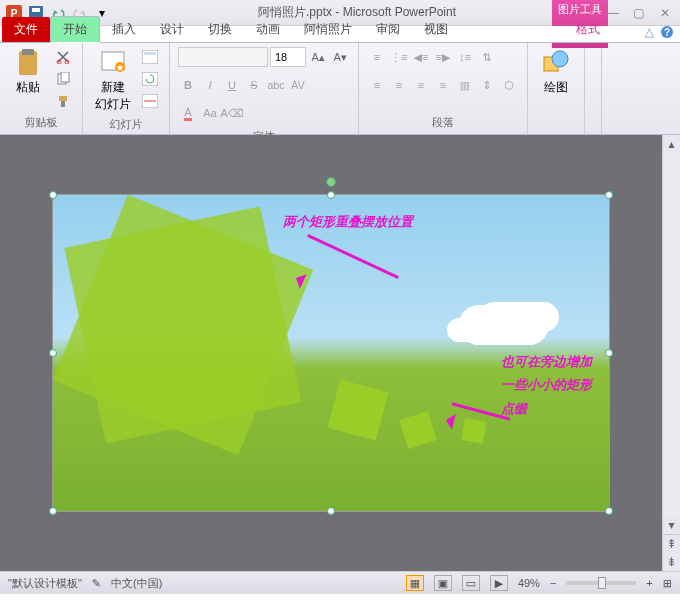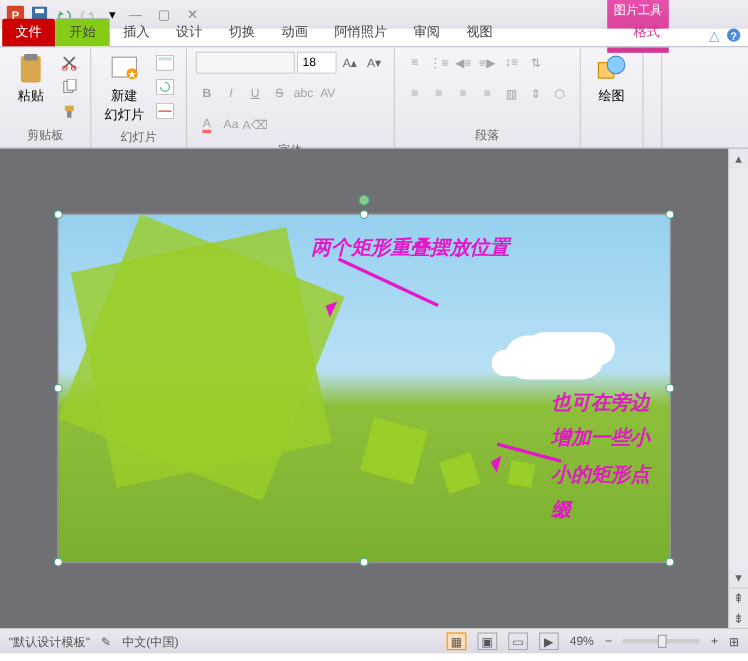--- a/index.html
+++ b/index.html
@@ -7,21 +7,21 @@
 .title-bar { height: 26px; background: linear-gradient(#f0eef3, #e6e3eb); display: flex; align-items: center; padding: 0 4px; border-bottom: 1px solid #ccc; }
 .title-main { flex: 1; text-align: center; color: #555; }
 .qat { display: flex; gap: 2px; align-items: center; }
 .qat-btn { width: 20px; height: 20px; display: flex; align-items: center; justify-content: center; cursor: pointer; }
 .win-btns { display: flex; gap: 4px; }
 .win-btn { width: 22px; height: 18px; display: flex; align-items: center; justify-content: center; cursor: pointer; color: #888; }
 .contextual { position: absolute; right: 72px; top: 0; width: 56px; height: 48px; background: linear-gradient(#e84faa, #d03890); color: #fff; text-align: center; font-size: 11px; padding-top: 2px; }
 .tabs { height: 17px; background: #fff; display: flex; align-items: flex-end; border-bottom: 1px solid #b8b8cc; padding-left: 2px; position: relative; }
 .tab { padding: 4px 12px; color: #444; cursor: pointer; }
 .tab-file { background: #c00; color: #fff; border-radius: 2px 2px 0 0; }
-.tab-active { border: 1px solid #b8b8cc; border-bottom: 1px solid #fff; background: #84cc16; margin-bottom: -1px; border-radius: 3px 3px 0 0; }
+.tab-active { border: 1px solid #b8b8cc; border-bottom: 1px solid #fff; background: #86efac; margin-bottom: -1px; border-radius: 3px 3px 0 0; }
 .tab-ctx { color: #d03890; position: absolute; right: 68px; }
 .help-btns { position: absolute; right: 6px; display: flex; gap: 6px; }
 .help-btn { color: #71a0d6; cursor: pointer; }
 .ribbon { height: 92px; background: linear-gradient(#f5f4f8, #e8e6ee); border-bottom: 1px solid #b8b8cc; display: flex; }
 .group { border-right: 1px solid #ccc; padding: 4px 8px; display: flex; flex-direction: column; height: 100%; }
 .group-body { flex: 1; display: flex; align-items: flex-start; gap: 4px; }
 .group-label { text-align: center; color: #666; font-size: 11px; padding-top: 2px; }
 .big-btn { display: flex; flex-direction: column; align-items: center; justify-content: center; padding: 2px 4px; cursor: pointer; min-width: 40px; }
 .big-icon { width: 28px; height: 28px; margin-bottom: 2px; }
 .small-btns { display: flex; flex-direction: column; gap: 2px; }
@@ -35,21 +35,21 @@
 .canvas-area { flex: 1; display: flex; align-items: center; justify-content: center; position: relative; }
 .slide-img { position: relative; width: 558px; height: 318px; background: linear-gradient(#96d0ef 0%, #b8e0f5 45%, #8dbf3a 55%, #7ab030 100%); border: 1px solid #999; }
 .handle { position: absolute; width: 8px; height: 8px; background: #fff; border: 1px solid #4a8; border-radius: 50%; }
 .rotate-h { position: absolute; width: 10px; height: 10px; background: #8c8; border: 1px solid #4a8; border-radius: 50%; left: 50%; top: -18px; margin-left: -5px; }
 .sq-big { position: absolute; background: rgba(155,205,40,0.82); }
 .sq1 { width: 200px; height: 200px; left: 30px; top: 30px; transform: rotate(-12deg); }
 .sq2 { width: 200px; height: 200px; left: 30px; top: 30px; transform: rotate(22deg); }
 .sq-s1 { width: 50px; height: 50px; left: 280px; top: 190px; transform: rotate(15deg); background: #9bcd28; position: absolute; }
 .sq-s2 { width: 30px; height: 30px; left: 350px; top: 220px; transform: rotate(-18deg); background: #9bcd28; position: absolute; }
 .sq-s3 { width: 22px; height: 22px; left: 410px; top: 225px; transform: rotate(10deg); background: #9bcd28; position: absolute; }
-.annot { position: absolute; color: #e418c8; font-weight: bold; font-size: 18px; font-style: italic; }
+.annot { position: absolute; color: #e418c8; font-weight: bold; font-size: 13px; font-style: italic; }
 .arrow-line { position: absolute; width: 100px; height: 3px; background: #e418c8; }
 .arrow-head { position: absolute; width: 0; height: 0; border: 8px solid transparent; }
 .vscroll { width: 18px; background: #e8e6ee; border-left: 1px solid #ccc; display: flex; flex-direction: column; }
 .vscroll-btn { height: 18px; display: flex; align-items: center; justify-content: center; color: #666; cursor: pointer; }
 .vscroll-track { flex: 1; background: #ece9f0; }
 .vscroll-sep { height: 1px; background: #ccc; }
 .status { height: 23px; background: linear-gradient(#ebe9f0, #dcd9e3); display: flex; align-items: center; padding: 0 8px; gap: 10px; color: #555; font-size: 11px; border-top: 1px solid #ccc; }
 .status-spacer { flex: 1; }
 .view-btn { width: 18px; height: 16px; cursor: pointer; border: 1px solid #aaa; display: flex; align-items: center; justify-content: center; }
 .view-btn.active { background: #fdb; border-color: #e90; }
@@ -81,20 +81,21 @@
         </svg>
       </div>
     <div class="qat-btn" style="opacity:.4">
         <svg width="14" height="14">
           <path d="M4 4 A5 5 0 1 0 11 7" stroke="#888" fill="none" stroke-width="1.5"></path>
           <path d="M11 4 L11 8 L7 7 Z" fill="#888"></path>
         </svg>
       </div>
     <div class="qat-btn">▾</div>
   </div>
+  <div class="title-main">阿悄照片.pptx - Microsoft PowerPoint</div>
   <div class="contextual">
     <div>图片工具</div>
   </div>
   <div class="win-btns">
     <div class="win-btn">—</div>
     <div class="win-btn">▢</div>
     <div class="win-btn">✕</div>
   </div>
 </div>
 

